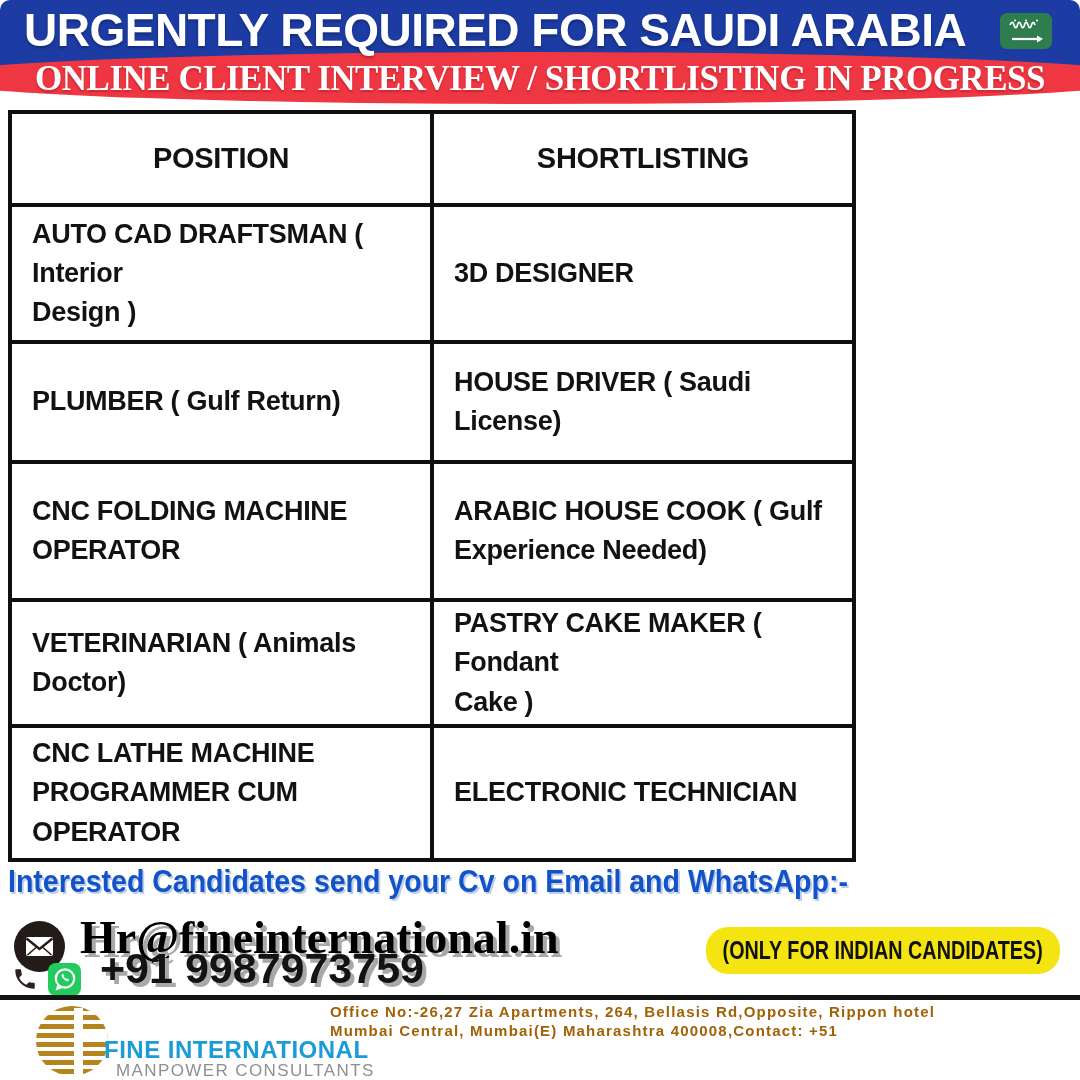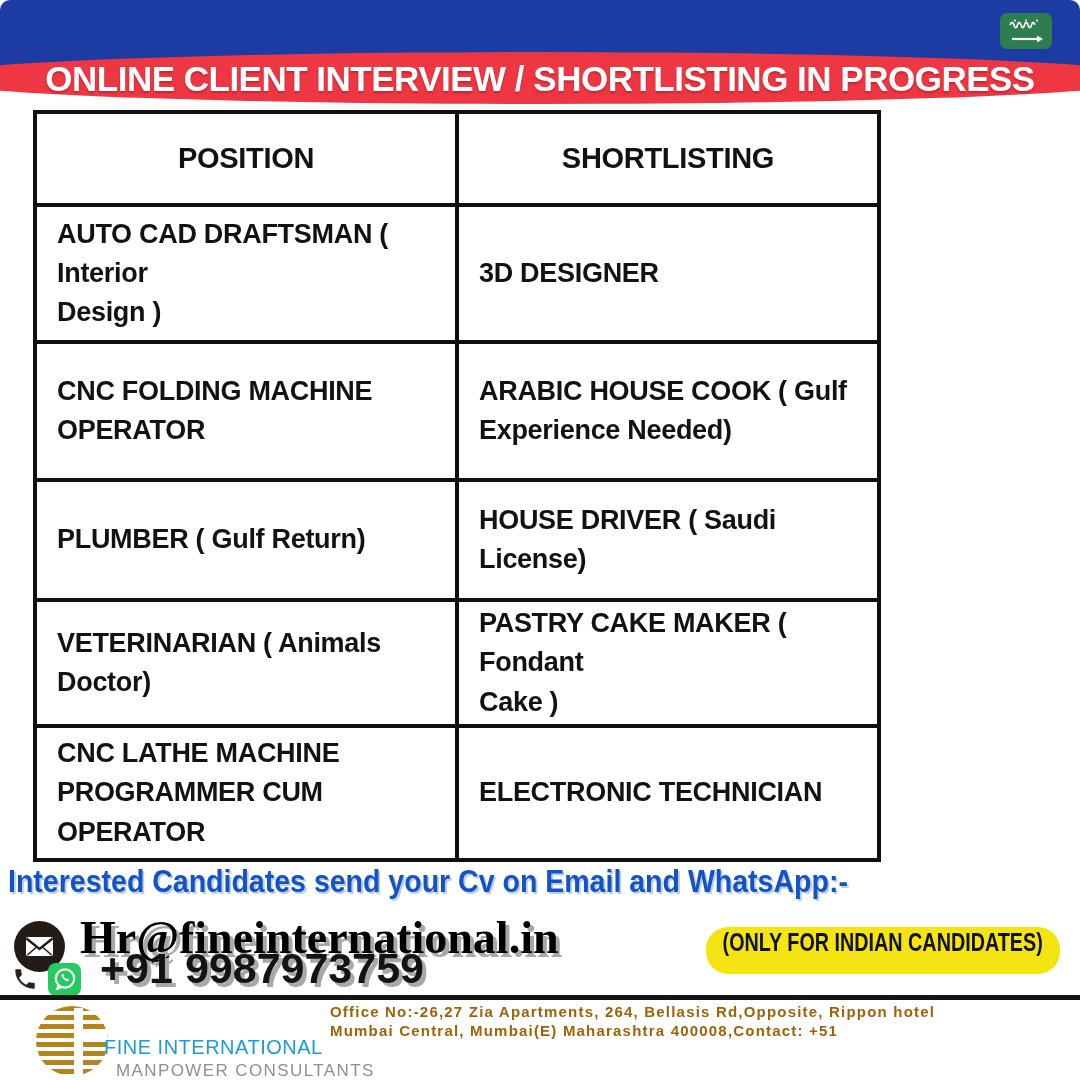--- a/index.html
+++ b/index.html
@@ -22,30 +22,31 @@
     position:absolute; top:1px; left:24px; z-index:3;
     font-size:46px; line-height:58px; font-weight:bold; color:#ffffff;
     letter-spacing:-0.5px; white-space:nowrap;
     text-shadow:0 2px 3px rgba(0,0,20,0.3);
   }
   .subtitle {
     position:absolute; top:57px; left:0; width:1080px; z-index:3;
     text-align:center; font-size:35px; line-height:44px; font-weight:bold;
     color:#ffffff; letter-spacing:-0.5px; white-space:nowrap;
     text-shadow:0 2px 2px rgba(120,10,20,0.35);
+    font-family:Liberation Serif, serif;
   }
   .flag {
     position:absolute; top:13px; left:1000px; width:52px; height:36px;
     background:#2e7d4f; border-radius:7px; z-index:4;
   }
 
   
   table.jobs {
     position:absolute; top:110px; left:8px; width:848px;
-    border-collapse:collapse; table-layout:fixed; background:#fff;margin-left:25px;
+    border-collapse:collapse; table-layout:fixed; background:#fff;
   }
   table.jobs th, table.jobs td {
     border:4px solid #0f0f0f; vertical-align:middle; color:#121212;
   }
   table.jobs th {
     font-size:29px; font-weight:bold; text-align:center; letter-spacing:-0.3px;
   }
   table.jobs td {
     font-size:27px; font-weight:bold; text-align:left;
     padding:0 10px 0 20px; line-height:1.45; letter-spacing:-0.3px;
@@ -65,21 +66,21 @@
   }
   .email-text {
     position:absolute; left:80px; top:911px;
     font-size:46px; font-weight:bold; color:#000000; white-space:nowrap;
     text-shadow:4px 4px 0 #a8a8a8;
     font-family:Liberation Serif, serif;
   }
   .badge {
     position:absolute; left:706px; top:927px; width:354px; height:47px;
     background:#f4e412; border-radius:22px;
-    display:flex; align-items:flex-start; justify-content:center;
+    display:flex; align-items:center; justify-content:center;
   }
   .badge span {
     font-size:26px; font-weight:bold; color:#111; white-space:nowrap;
     transform:scaleX(0.76); letter-spacing:0;
   }
   .phone-icon { position:absolute; left:12px; top:966px; width:26px; height:26px; }
   .wa-icon {
     position:absolute; left:48px; top:963px; width:33px; height:33px;
     background:#23cb5f; border-radius:8px;
   }
@@ -93,39 +94,40 @@
   
   .globe {
     position:absolute; left:36px; top:1006px; width:72px; height:70px;
     border-radius:50%; overflow:hidden;
     background:repeating-linear-gradient(180deg,#b5841c 0px,#b5841c 5px,#ffffff 5px,#ffffff 9px);
   }
   .globe .cut-v { position:absolute; left:38px; top:2px; width:9px; height:66px; background:#fff; }
   .globe .cut-h { position:absolute; left:47px; top:27px; width:25px; height:7px; background:#fff; }
   .logo-name {
     position:absolute; left:104px; top:1036px;
-    font-size:20px; font-weight:normal; color:#1b9cd8; letter-spacing:0.5px; white-space:nowrap;
+    font-size:24px; font-weight:bold; color:#1b9cd8; letter-spacing:0.5px; white-space:nowrap;
   }
   .logo-tagline {
     position:absolute; left:116px; top:1061px;
     font-size:17px; color:#8f8f8f; letter-spacing:1.4px; white-space:nowrap;
   }
   .address {
     position:absolute; left:330px; top:1002px;
     font-size:15px; font-weight:bold; color:#a16207;
     letter-spacing:1.2px; line-height:19px; white-space:nowrap;
   }
 </style>
 </head>
 <body>
 
 <div class="poster">
 
   <div class="blue-band"></div>
   <div class="red-ribbon"></div>
+  <div class="main-title">URGENTLY REQUIRED FOR SAUDI ARABIA</div>
   <div class="subtitle">ONLINE CLIENT INTERVIEW / SHORTLISTING IN PROGRESS</div>
   <div class="flag">
     <svg width="52" height="36" viewBox="0 0 52 36">
       <path d="M10 12 c1.5 -3.5 3 -3.5 4 0 c1 3.5 2.5 3.5 3.5 0 c1 -3.5 2.5 -3.5 3.5 0 c1 3.5 2.5 3.5 3.5 0 c1 -3.5 2.5 -3.5 3.5 0 c1 3.5 2.5 3.5 3.5 0 c1 -3.5 2.5 -3.5 3.5 0" stroke="#ffffff" stroke-width="1.7" fill="none"></path>
       <circle cx="15" cy="7.5" r="1" fill="#ffffff"></circle>
       <circle cx="26" cy="7.5" r="1" fill="#ffffff"></circle>
       <circle cx="37" cy="7.5" r="1" fill="#ffffff"></circle>
       <line x1="12" y1="26" x2="38" y2="26" stroke="#ffffff" stroke-width="2.2"></line>
       <path d="M37 22.5 L43 26 L37 29.5 Z" fill="#ffffff"></path>
     </svg>
@@ -141,30 +143,30 @@
         <th>POSITION</th>
         <th>SHORTLISTING</th>
       </tr>
     </thead>
     <tbody>
       <tr style="height:137px;">
         <td>AUTO CAD DRAFTSMAN ( Interior
 Design )</td>
         <td>3D DESIGNER</td>
       </tr>
+      <tr style="height:120px;">
+        <td>PLUMBER ( Gulf Return)</td>
+        <td>HOUSE DRIVER ( Saudi License)</td>
+      </tr>
       <tr style="height:138px;">
         <td>CNC FOLDING MACHINE
 OPERATOR</td>
         <td>ARABIC HOUSE COOK ( Gulf
 Experience Needed)</td>
       </tr>
-      <tr style="height:120px;">
-        <td>PLUMBER ( Gulf Return)</td>
-        <td>HOUSE DRIVER ( Saudi License)</td>
-      </tr>
       <tr style="height:126px;">
         <td>VETERINARIAN ( Animals Doctor)</td>
         <td>PASTRY CAKE MAKER ( Fondant
 Cake )</td>
       </tr>
       <tr style="height:134px;">
         <td>CNC LATHE MACHINE
 PROGRAMMER CUM OPERATOR</td>
         <td>ELECTRONIC TECHNICIAN</td>
       </tr>

